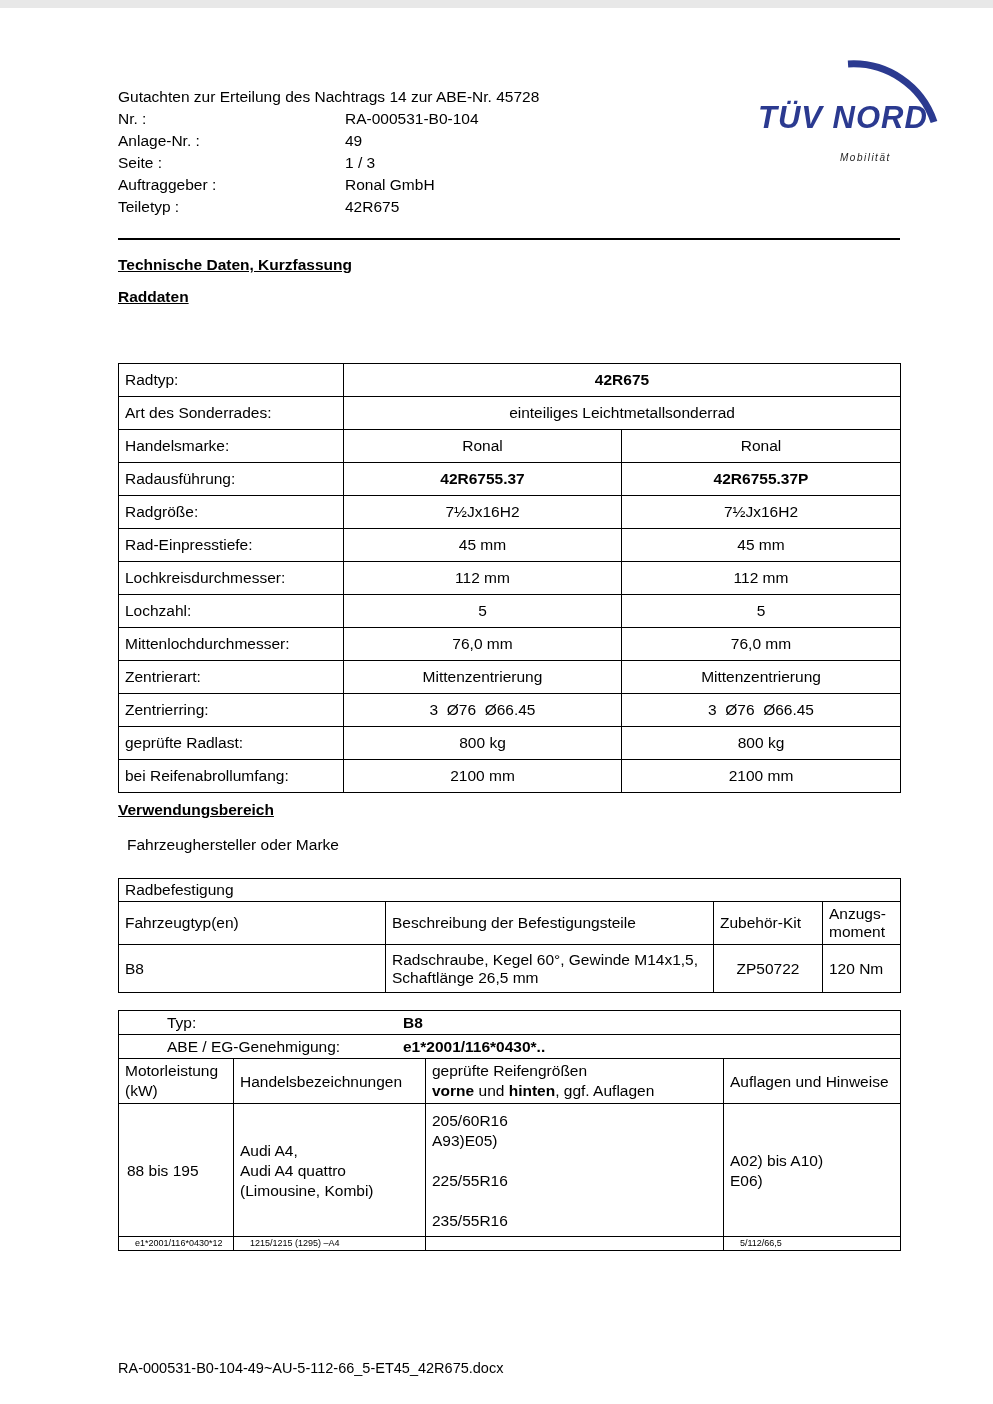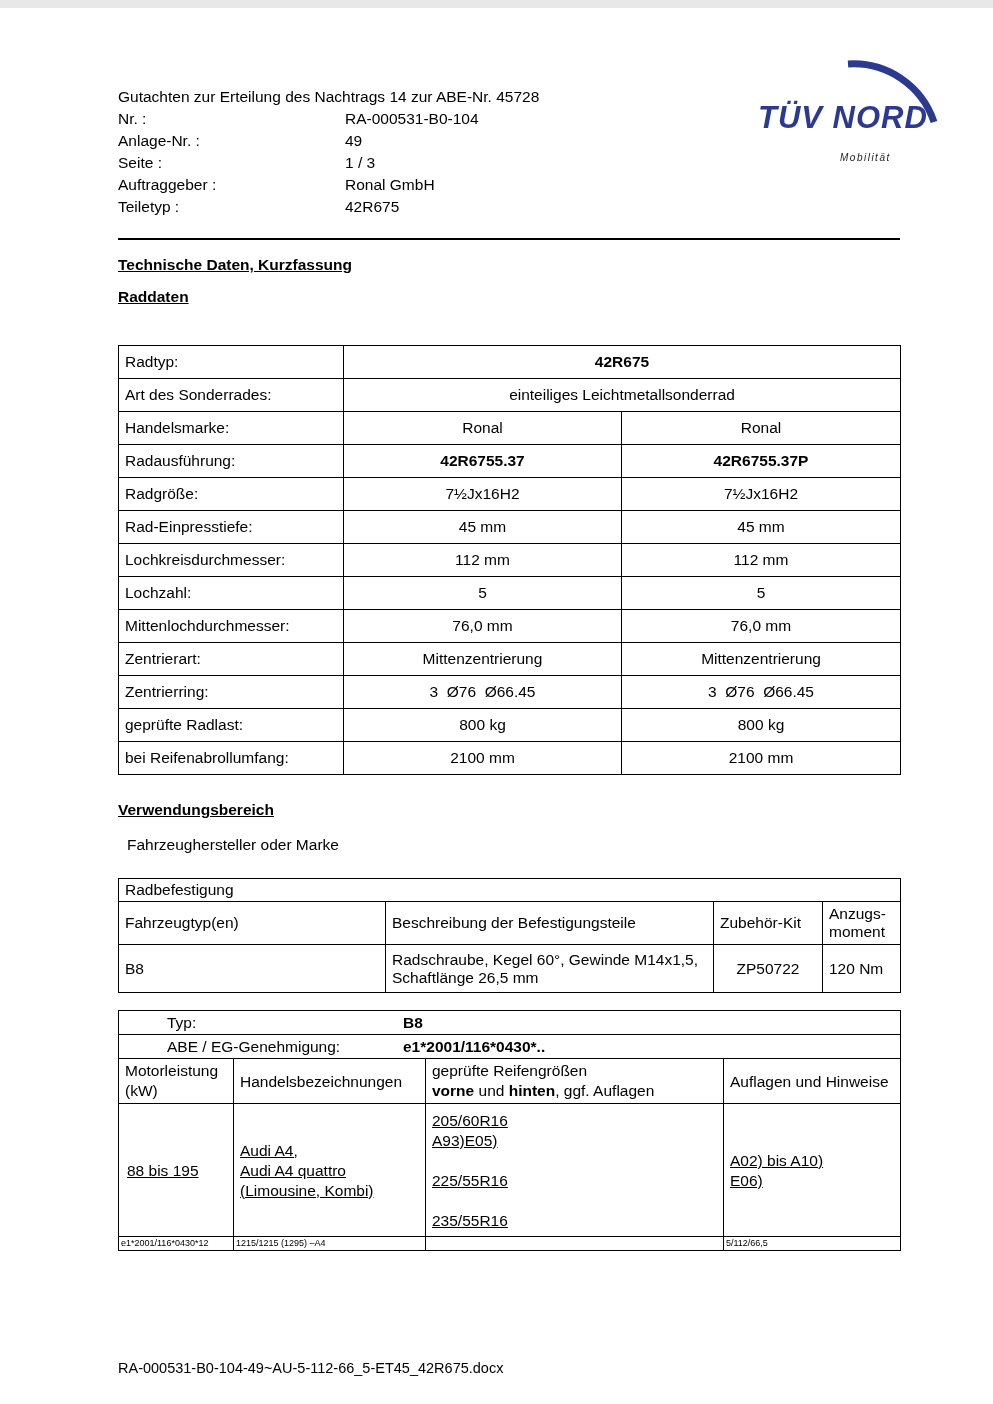--- a/index.html
+++ b/index.html
@@ -33,42 +33,42 @@
 
   .rule { left:118px; top:230px; width:782px; height:2px; background:#000; }
 
   .heading { left:118px; font-size:15.5px; font-weight:bold; text-decoration:underline; }
 
   table.doc { border-collapse:collapse; table-layout:fixed; background:#fff; }
   table.doc td { border:1.5px solid #000; font-size:15.5px; padding:2px 6px; vertical-align:middle; }
   .cen { text-align:center; }
   .bold { font-weight:bold; }
 
-  .t1 { left:118px; top:337px; width:782px; }
+  .t1 { left:118px; top:355px; width:782px; }
   .t1 td { height:33px; }
 
   .vb-line { left:118px; top:828px; display:flex; font-size:15.5px;flex-direction:column; }
   .vb-line .vb-lab { width:278px; flex:0 0 278px; padding-left:9px; }
   .vb-line .vb-colon { width:26px; flex:0 0 26px; }
 
   .t2 { left:118px; top:870px; width:782px; }
   .t2 td { font-size:15px; vertical-align:top; padding:1px 5px; }
   .t2 .title-row td { height:22px; }
   .t2 .head-row td { height:43px; }
   .t2 .data-row td { height:48px; }
 
   .t3 { left:118px; top:1002px; width:782px; }
   .t3 td { font-size:14.5px; vertical-align:top; padding:1px 4px; line-height:19px; }
   .t3 .kv-row td { height:21px;padding-left:48px; }
   .kv-flex { display:flex; }
   .kv-flex .kv-lab { width:236px; flex:0 0 236px; }
   .t3 .head-row td { height:44px; }
-  .t3 .data-row td { height:133px; padding-top:3px;text-decoration:underline; }
+  .t3 .data-row td { height:133px; padding-top:3px; }
   .cell-line { min-height:20px; line-height:20px; }
-  .t3 .foot-row td { font-size:9px; line-height:11px; height:13px; padding:1px 2px; white-space:nowrap; overflow:hidden; }
+  .t3 .foot-row td { font-size:9px; line-height:11px; height:13px; padding:1px 16px; white-space:nowrap; overflow:hidden; }
 
   .footer-line { left:118px; top:1352px; font-size:14.5px; }
 </style>
 </head>
 <body>
 
 <div class="page">
 
   <div class="abs header-block">
     <div class="hdr-title">Gutachten zur Erteilung des Nachtrags 14 zur ABE-Nr. 45728</div>

